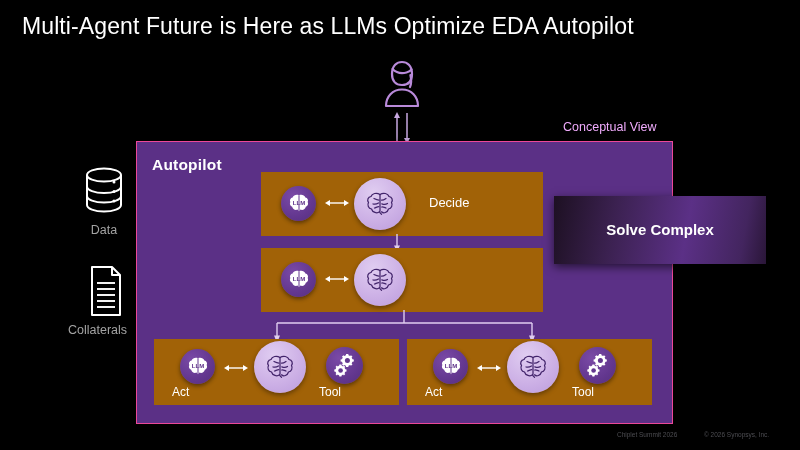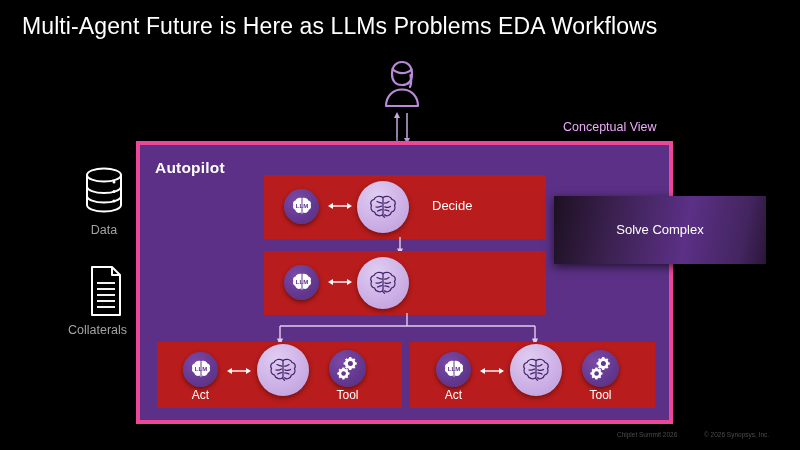--- a/index.html
+++ b/index.html
@@ -96,37 +96,37 @@
   }
 
   
   .autopilot-panel {
     position: absolute;
     left: 136px;
     top: 141px;
     width: 537px;
     height: 283px;
     background: #5b3086;
-    border: 4px solid #ec4899;
+    border: 1px solid #ec4899;
     box-shadow: 0 2px 7px rgba(0,0,0,0.55);
   }
   .autopilot-label {
     position: absolute;
     left: 15px;
     top: 14px;
     font-size: 15.5px;
     font-weight: bold;
     color: #ffffff;
     letter-spacing: 0.2px;
   }
 
   
   .stage-row {
     position: absolute;
-    background: #b91c1c;
+    background: #a16207;
   }
   .row-decide      { left: 124px; top: 30px;  width: 282px; height: 64px; }
   .row-plan        { left: 124px; top: 106px; width: 282px; height: 64px; }
   .row-act-left    { left: 17px;  top: 197px; width: 245px; height: 66px; }
   .row-act-right   { left: 270px; top: 197px; width: 245px; height: 66px; }
 
   
   .llm-circle {
     position: absolute;
     width: 35px; height: 35px;
@@ -161,21 +161,21 @@
     position: absolute;
     font-size: 13px;
     color: #ffffff;
     line-height: 1.28;
     white-space: pre-line;
   }
   .under-label {
     position: absolute;
     font-size: 12px;
     color: #ffffff;
-    text-align: center;
+    text-align: left;
     white-space: nowrap;
   }
 
   
   .conn {
     position: absolute;
     pointer-events: none;
   }
   .conn-decide-plan { left: 253px; top: 92px;  width: 14px; height: 18px; }
   .conn-branch      { left: 120px; top: 168px; width: 300px; height: 34px; }
@@ -188,22 +188,22 @@
     width: 212px;
     height: 68px;
     background: linear-gradient(100deg, #1d1022 0%, #3b2150 28%, #5b3086 62%, #43255f 88%, #2a1638 100%);
     display: flex;
     flex-direction: column;
     align-items: center;
     justify-content: center;
     box-shadow: 0 3px 9px rgba(0,0,0,0.6);
   }
   .callout-line {
-    font-size: 13px;
-    font-weight: normal;
+    font-size: 15px;
+    font-weight: bold;
     color: #ffffff;
     line-height: 1.38;
     white-space: nowrap;
   }
 
   
   .footer-event {
     position: absolute;
     left: 617px;
     top: 431px;
@@ -216,21 +216,21 @@
     left: 704px;
     top: 431px;
     font-size: 6.5px;
     color: #4d4d52;
     white-space: nowrap;
   }
 </style>
 </head>
 <body>
 
-<div class="slide-title">Multi-Agent Future is Here as LLMs Problems EDA Workflows</div>
+<div class="slide-title">Multi-Agent Future is Here as LLMs Optimize EDA Autopilot</div>
 
 <div class="conceptual-view">Conceptual View</div>
 
 <div class="person-block">
   <svg width="60" height="52" viewBox="0 0 60 52">
     <g fill="none" stroke="#b98ada" stroke-width="2.2" stroke-linejoin="round" stroke-linecap="round">
       <path d="M20 16 C20 7.5 25 4 30 4 C35 4 40 7.5 40 16 C40 23 36.5 27 30 27 C23.5 27 20 23 20 16 Z"></path>
       <path d="M20.5 11 C24 14.5 29 16 34.5 14.5 C37 13.8 38.8 12.6 39.6 11.4"></path>
       <path d="M38.4 17 C39.6 22.5 39.2 26.5 38 29"></path>
       <path d="M14 48 C14 38.5 20.5 31.5 30 31.5 C39.5 31.5 46 38.5 46 48 Z"></path>

